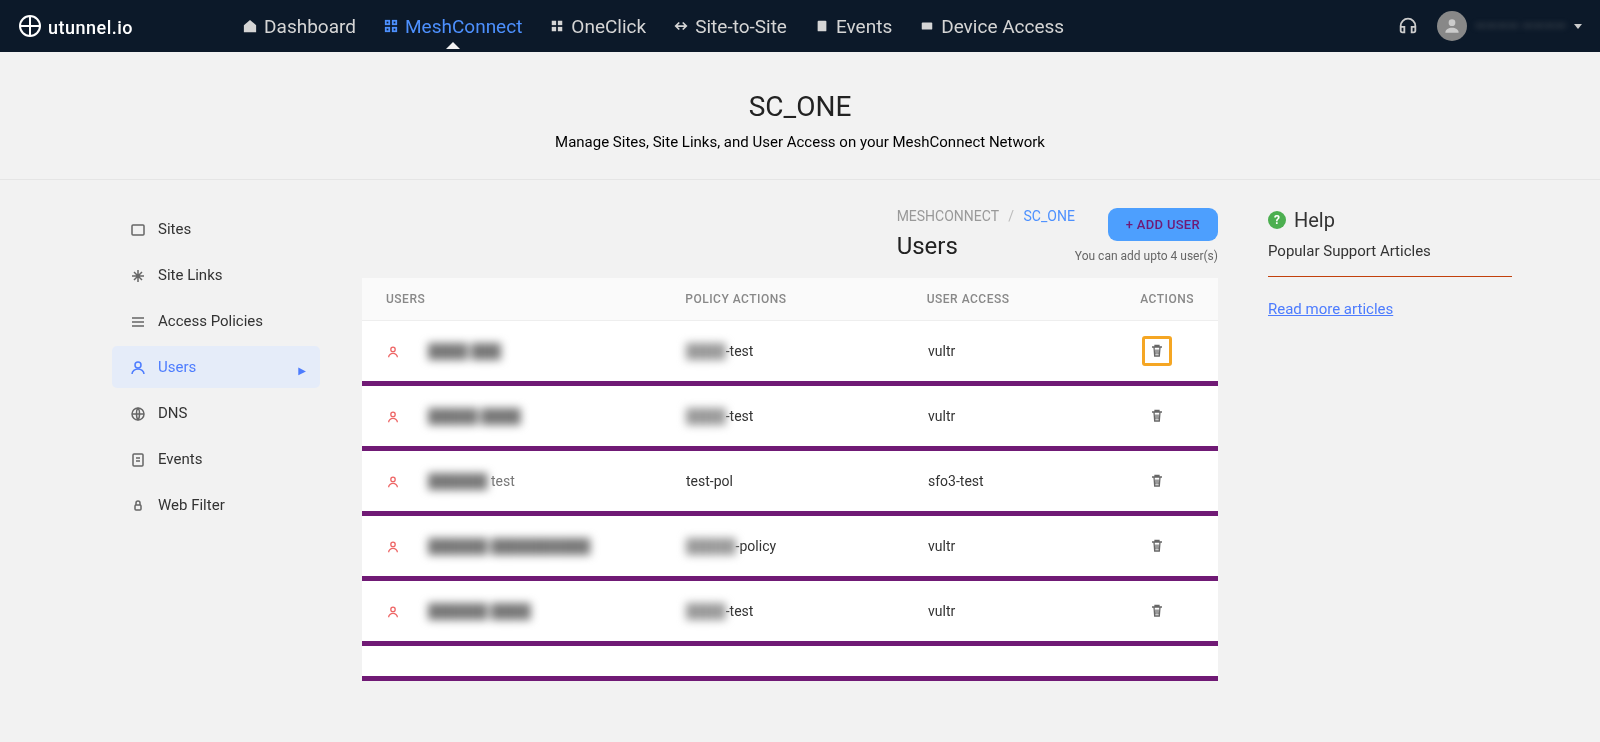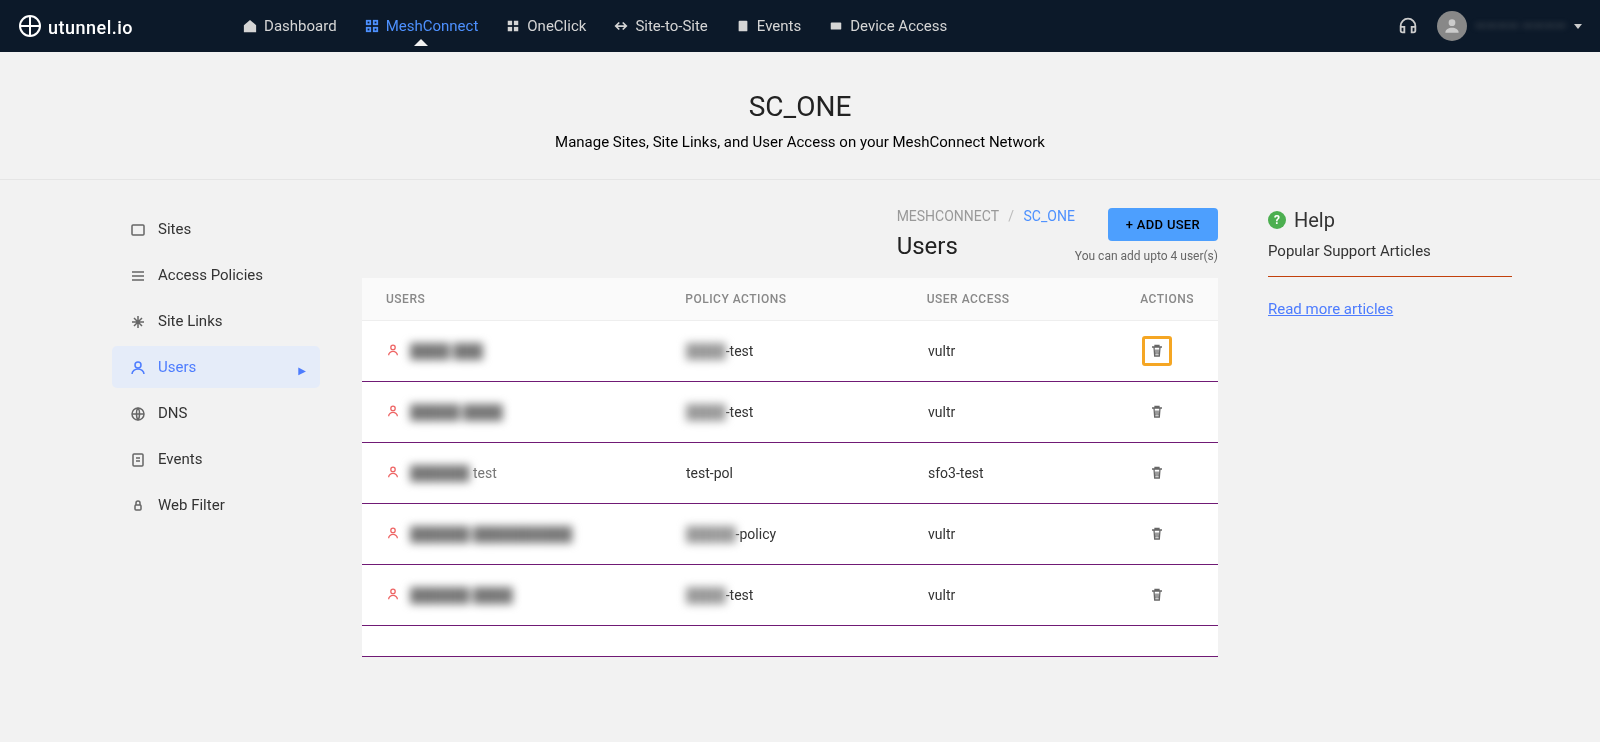--- a/index.html
+++ b/index.html
@@ -2,21 +2,21 @@
 <html><head>
 <meta charset="utf-8">
 <style>
 *{margin:0;padding:0;box-sizing:border-box;font-family:-apple-system,BlinkMacSystemFont,"Segoe UI",Roboto,sans-serif}
 body{background:#f2f2f2;color:#333}
 .topnav{background:#0c1929;height:52px;display:flex;align-items:center;padding:0 18px;color:#fff}
 .logo{display:flex;align-items:flex-end;gap:6px;margin-right:110px}
 .logo svg{width:24px;height:24px}
 .logo-text{font-size:18px;font-weight:500;letter-spacing:.5px}
 .nav-items{display:flex;align-items:center;gap:28px;flex:1}
-.nav-item{display:flex;align-items:center;gap:7px;color:#d5d5d5;font-size:15px;cursor:pointer;position:relative;padding:10px 0}
+.nav-item{display:flex;align-items:center;gap:7px;color:#d5d5d5;font-size:19px;cursor:pointer;position:relative;padding:10px 0}
 .nav-item.active{color:#4d90fe}
 .nav-item.active::after{content:"";position:absolute;bottom:-1px;left:50%;transform:translateX(-50%);width:0;height:0;border-left:7px solid transparent;border-right:7px solid transparent;border-bottom:7px solid #f2f2f2}
 .nav-icon{width:14px;height:14px;display:inline-flex;align-items:center;justify-content:center}
 .nav-right{display:flex;align-items:center;gap:18px}
 .support-icon{width:22px;height:22px;color:#ccc}
 .avatar{width:30px;height:30px;border-radius:50%;background:#888;display:flex;align-items:center;justify-content:center}
 .username-area{display:flex;align-items:center;gap:8px;cursor:pointer}
 .username{color:#888;filter:blur(3px);font-size:14px}
 .caret{width:0;height:0;border-left:4px solid transparent;border-right:4px solid transparent;border-top:5px solid #ccc}
 .page-header{text-align:center;padding:38px 0 28px}
@@ -31,33 +31,33 @@
 .sidebar-item .chev{position:absolute;right:14px;color:#4d7cfe;font-size:10px}
 .si-icon{width:16px;height:16px;display:inline-flex;align-items:center;justify-content:center;color:#666}
 .main{flex:1;padding:0 32px;max-width:920px}
 .crumb-row{display:flex;justify-content:flex-end;align-items:flex-start}
 .crumbs{font-size:14px;color:#888;margin-bottom:8px}
 .crumbs a{color:#999;text-decoration:none}
 .crumbs .sep{margin:0 6px;color:#bbb}
 .crumbs .cur{color:#4d90fe}
 .section-title{font-size:24px;font-weight:400;color:#222;margin-bottom:18px}
 .add-col{text-align:right}
-.btn-add{background:#4d9ffe;color:#000000;border:none;padding:9px 18px;border-radius:4px;font-size:13px;font-weight:500;cursor:pointer;letter-spacing:.3px}
+.btn-add{background:#4d9ffe;color:#701a75;border:none;padding:9px 18px;border-radius:9px;font-size:13px;font-weight:500;cursor:pointer;letter-spacing:.3px}
 .quota{font-size:12px;color:#666;margin-top:8px}
 .info-banner{background:#e8ecef;border-radius:4px;padding:20px 24px;font-size:14px;color:#555;line-height:1.6;margin-bottom:24px}
 .table-card{background:#fff;border-radius:4px;padding:0}
 .thead{display:flex;padding:14px 24px;border-bottom:1px solid #eee;background:#fafafa}
 .th{font-size:12px;font-weight:500;color:#888;letter-spacing:.5px}
 .col-u{width:300px}
 .col-p{width:242px}
 .col-s{width:214px}
 .col-a{flex:1}
-.trow{display:flex;align-items:center;padding:15px 24px;border-bottom:1px solid #701a75}
+.trow{display:flex;align-items:center;padding:15px 24px;border-bottom:5px solid #701a75}
 .td{font-size:14px;color:#333}
-.user-cell{display:flex;align-items:flex-start;gap:10px}
+.user-cell{display:flex;align-items:flex-end;gap:28px}
 .user-ic{color:#e66;width:14px;height:14px}
 .user-name{filter:blur(4px);color:#777}
 .user-name.partial{filter:none}
 .user-name.partial .blur{filter:blur(4px);color:#777}
 .policy-cell .blur{filter:blur(4px);color:#999}
 .del-btn{width:30px;height:30px;display:flex;align-items:center;justify-content:center;cursor:pointer;border-radius:3px;color:#666}
 .del-btn.highlight{border:3px solid #f5a623;padding:2px}
 .help-col{width:280px;padding:0 18px}
 .help-title{display:flex;align-items:center;gap:8px;font-size:20px;font-weight:400;margin-bottom:10px}
 .help-title .qmark{width:18px;height:18px;border-radius:50%;background:#4caf50;color:#fff;font-size:12px;display:flex;align-items:center;justify-content:center;font-weight:bold}
@@ -164,32 +164,32 @@
       <span class="si-icon">
           <svg viewBox="0 0 16 16" fill="none" stroke="currentColor" stroke-width="1.5">
             <rect x="2" y="3" width="12" height="10" rx="1"></rect>
           </svg>
         </span>
       <span>Sites</span>
     </div>
     <div class="sidebar-item">
       <span class="si-icon">
           <svg viewBox="0 0 16 16" fill="none" stroke="currentColor" stroke-width="1.5">
+            <path d="M4 4l8 8M12 4l-8 8M8 2v12M2 8h12"></path>
+          </svg>
+        </span>
+      <span>Site Links</span>
+    </div>
+    <div class="sidebar-item">
+      <span class="si-icon">
+          <svg viewBox="0 0 16 16" fill="none" stroke="currentColor" stroke-width="1.5">
             <path d="M2 4h12M2 8h12M2 12h12"></path>
           </svg>
         </span>
       <span>Access Policies</span>
-    </div>
-    <div class="sidebar-item">
-      <span class="si-icon">
-          <svg viewBox="0 0 16 16" fill="none" stroke="currentColor" stroke-width="1.5">
-            <path d="M4 4l8 8M12 4l-8 8M8 2v12M2 8h12"></path>
-          </svg>
-        </span>
-      <span>Site Links</span>
     </div>
     <div class="sidebar-item active">
       <span class="si-icon">
           <svg viewBox="0 0 16 16" fill="none" stroke="currentColor" stroke-width="1.5">
             <circle cx="8" cy="5" r="3"></circle>
             <path d="M2 14c0-3 3-5 6-5s6 2 6 5"></path>
           </svg>
         </span>
       <span>Users</span>
       <span class="chev">▶</span>

